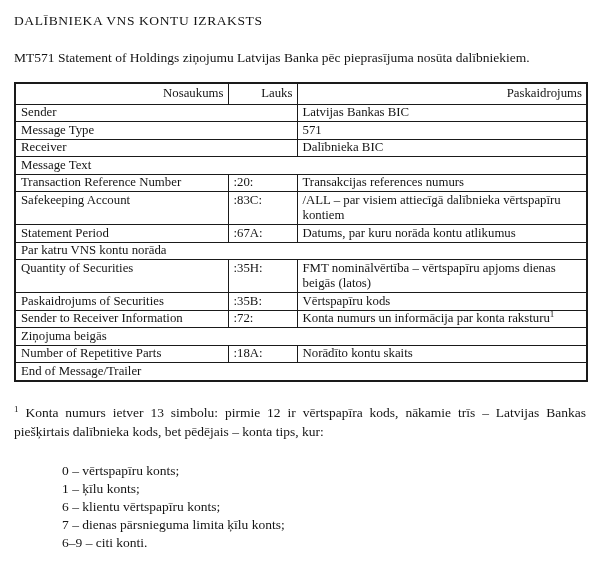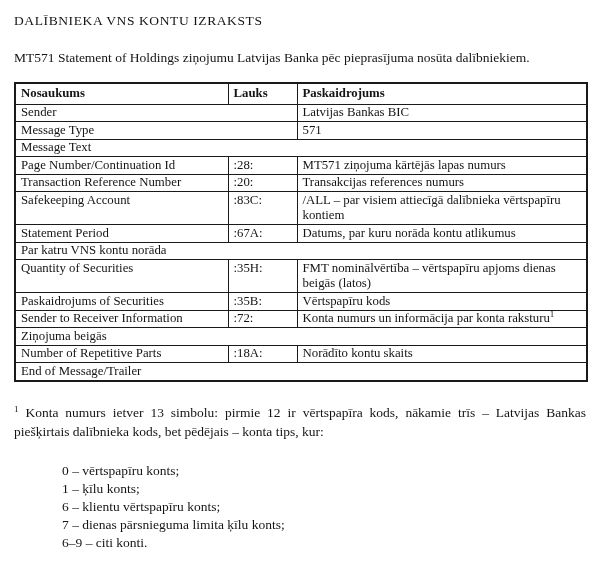--- a/index.html
+++ b/index.html
@@ -45,23 +45,24 @@
     border: 1px solid #1a1a1a;
     font-size: 12.8px;
     line-height: 15.5px;
     padding: 0.5px 4px 0.5px 5px;
     vertical-align: top;
     text-align: left;
     font-weight: normal;
   }
   table.fields { border: 2px solid #1a1a1a; }
   table.fields th {
-    font-weight: bold;
+    font-weight: normal;
     padding-top: 2px;
     padding-bottom: 2px;
+    text-align: right;
   }
   sup {
     font-size: 9px;
     line-height: 0;
   }
   .footnote {
     margin: 21px 0 0 0;
     width: 572px;
     font-size: 13.5px;
     line-height: 19px;
@@ -99,30 +100,29 @@
       </tr>
 
       <tr>
         <td colspan="2">Sender</td>
         <td>Latvijas Bankas BIC</td>
       </tr>
       <tr>
         <td colspan="2">Message Type</td>
         <td>571</td>
       </tr>
+      <tr>
+        <td colspan="2">Receiver</td>
+        <td>Dalībnieka BIC</td>
+      </tr>
 
       <tr>
         <td colspan="3">Message Text</td>
       </tr>
 
-      <tr>
-        <td>Page Number/Continuation Id</td>
-        <td>:28:</td>
-        <td>MT571 ziņojuma kārtējās lapas numurs</td>
-      </tr>
       <tr>
         <td>Transaction Reference Number</td>
         <td>:20:</td>
         <td>Transakcijas references numurs</td>
       </tr>
       <tr>
         <td>Safekeeping Account</td>
         <td>:83C:</td>
         <td>/ALL – par visiem attiecīgā dalībnieka vērtspapīru kontiem</td>
       </tr>

